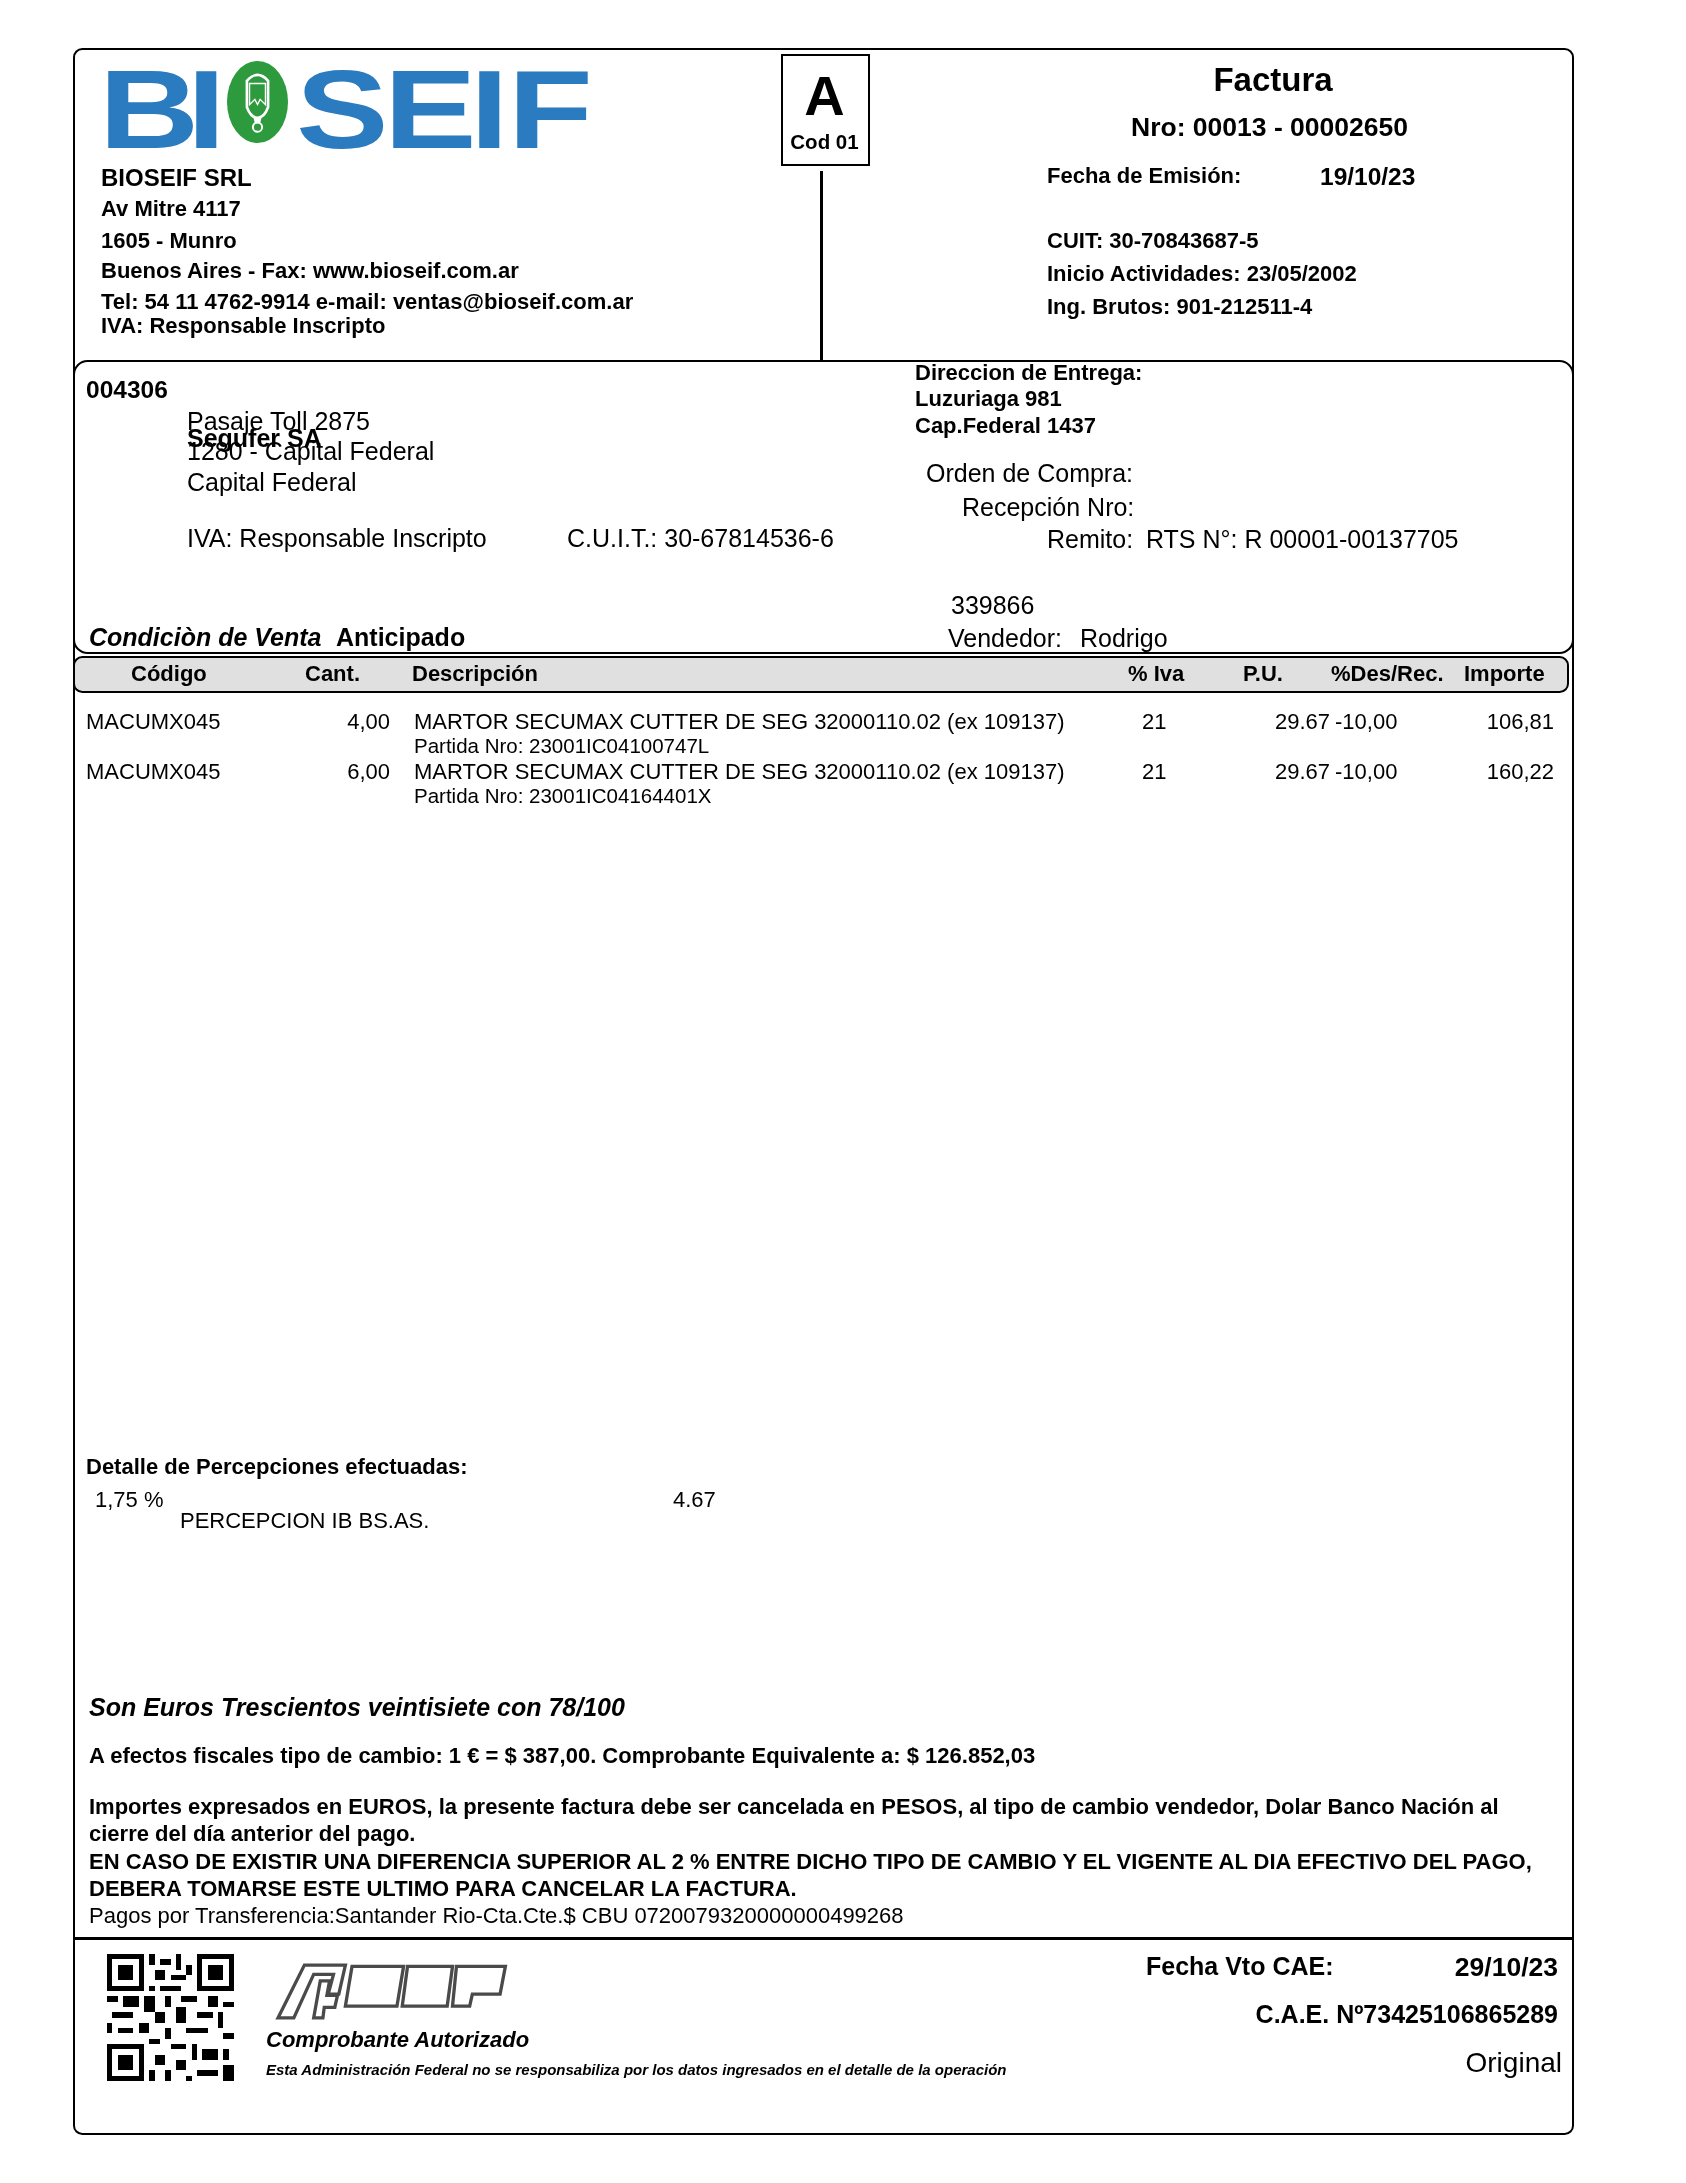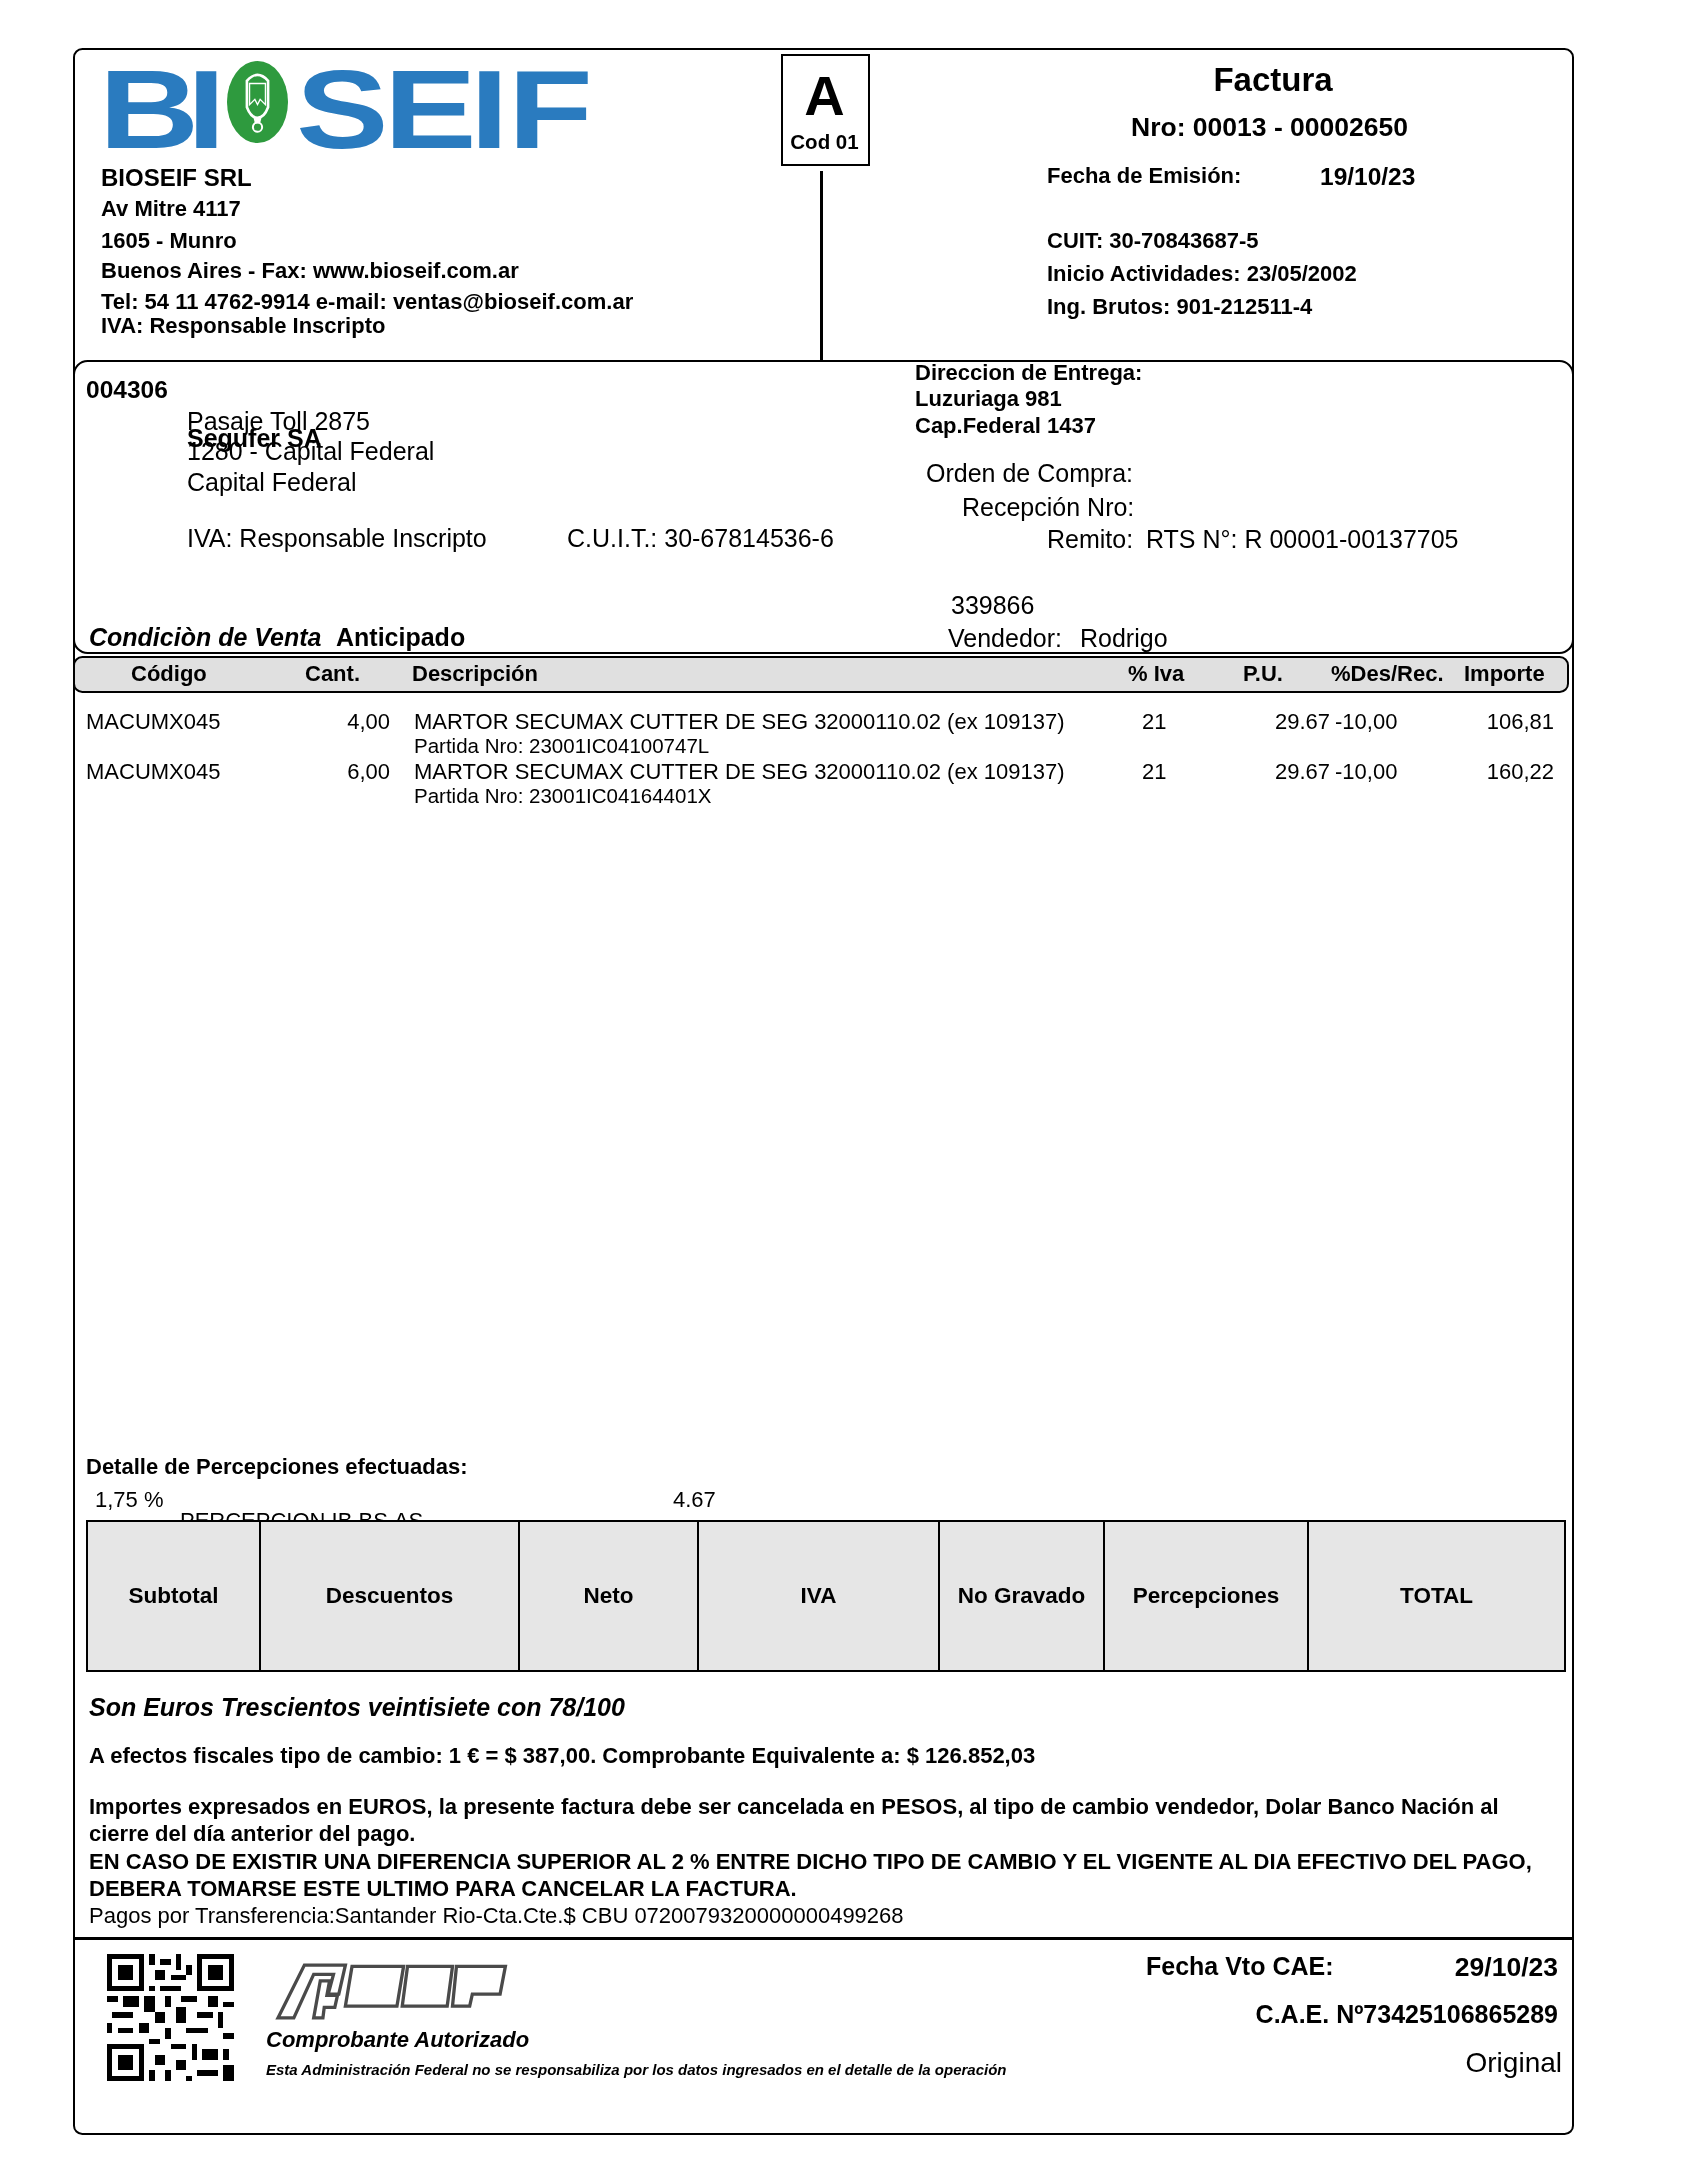--- a/index.html
+++ b/index.html
@@ -120,29 +120,20 @@
 
 <div class="abs b f33" style="left:86px;top:1454px;">Detalle de Percepciones efectuadas:</div>
 <div>
   <div class="abs f33" style="left:95px;top:1487px;">1,75 %</div>
   <div class="abs f33" style="left:180px;top:1487px;margin-top:21px;">PERCEPCION IB BS.AS.</div>
   <div class="abs f33" style="left:673px;top:1487px;">4.67</div>
 </div>
 
 <table class="tot-table">
   <tbody>
-      <tr>
-    <th style="width:171px;">Subtotal</th>
-    <th style="width:257px;">Descuentos</th>
-    <th style="width:177px;">Neto</th>
-    <th style="width:239px;">IVA</th>
-    <th style="width:163px;">No Gravado</th>
-    <th style="width:202px;">Percepciones</th>
-    <th>TOTAL</th>
-  </tr>
 </tbody>
   </table>
 
 <div class="abs b i" style="left:89px;top:1693px;font-size:25px;">Son Euros  Trescientos veintisiete con 78/100</div>
 <div class="abs b f33" style="left:89px;top:1743px;">A efectos fiscales tipo de cambio: 1 € = $ 387,00. Comprobante Equivalente a: $ 126.852,03</div>
 <div class="abs b f33" style="left:89px;top:1794px;">Importes expresados en EUROS, la presente factura debe ser cancelada en PESOS, al tipo de cambio vendedor, Dolar Banco Nación al</div>
 <div class="abs b f33" style="left:89px;top:1821px;">cierre del día anterior del pago.</div>
 <div class="abs b f33" style="left:89px;top:1849px;">EN CASO DE EXISTIR UNA DIFERENCIA SUPERIOR AL 2 % ENTRE DICHO TIPO DE CAMBIO Y EL VIGENTE AL DIA EFECTIVO DEL PAGO,</div>
 <div class="abs b f33" style="left:89px;top:1876px;">DEBERA TOMARSE ESTE ULTIMO PARA CANCELAR LA FACTURA.</div>
 <div class="abs f33" style="left:89px;top:1903px;">Pagos por Transferencia:Santander Rio-Cta.Cte.$ CBU 0720079320000000499268</div>

